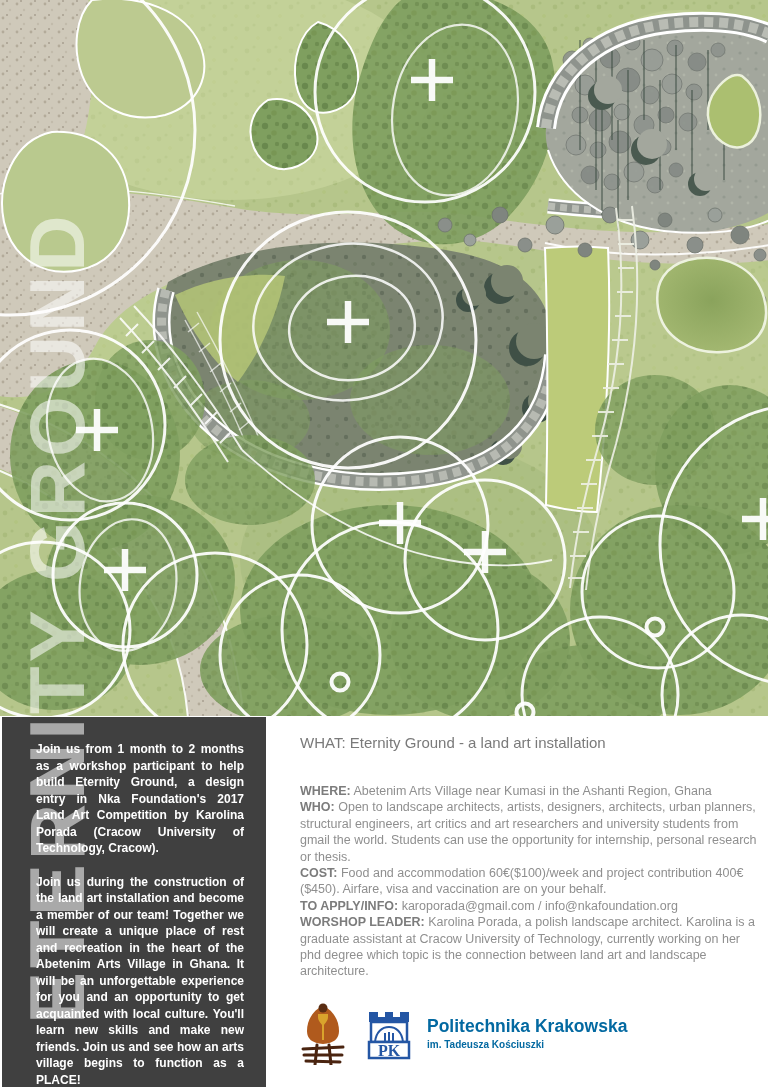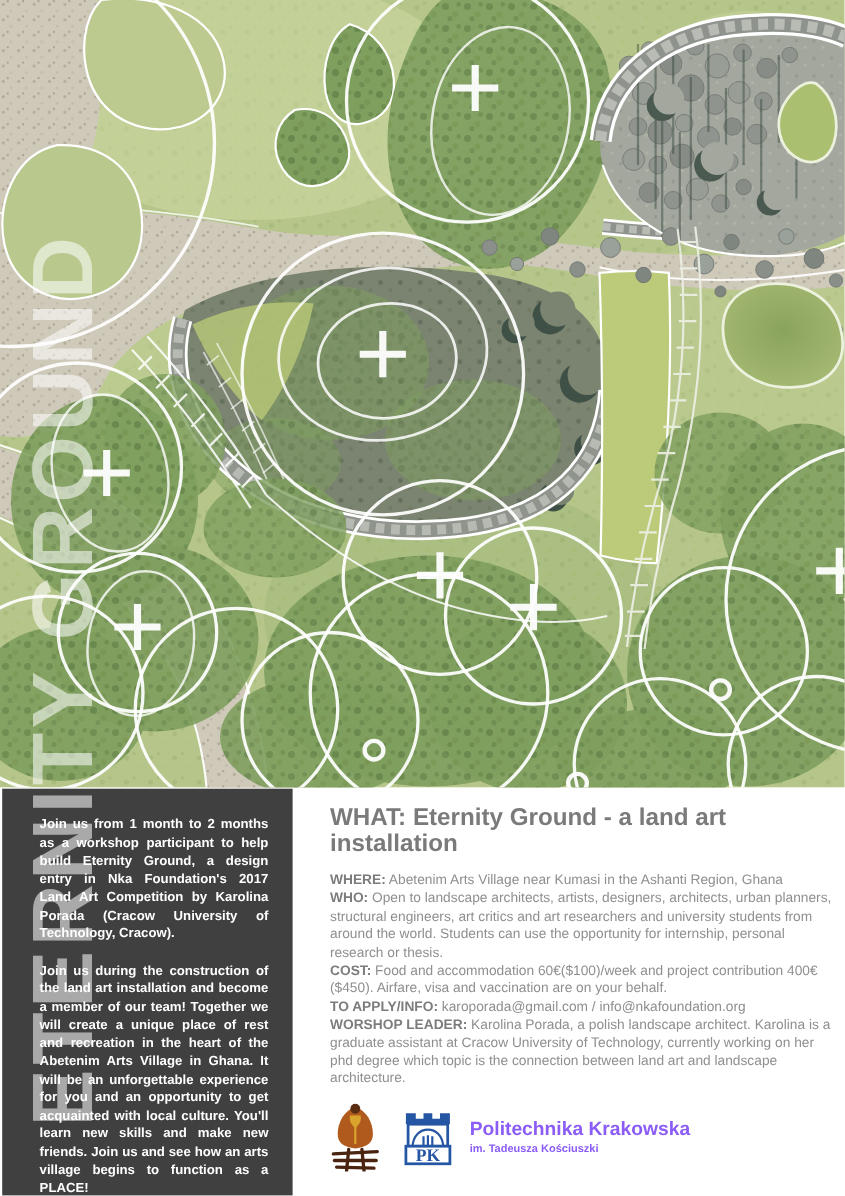--- a/index.html
+++ b/index.html
@@ -10,28 +10,28 @@
     position:absolute;left:18px;top:24px;height:1000px;z-index:2;
     writing-mode:vertical-rl;transform:rotate(180deg);
     font-size:78px;font-weight:bold;line-height:1;letter-spacing:4px;
     color:rgba(255,255,255,0.55);white-space:nowrap;pointer-events:none;
   }
   .panel{position:absolute;left:2px;top:717px;width:264px;height:370px;
          background:#404040;box-sizing:border-box;padding:24px 22px 0 34px;}
   .panel p{position:relative;z-index:3;margin:0 0 17px 0;color:#ffffff;
            font-size:12px;line-height:16.5px;font-weight:bold;text-align:justify;}
   .info{position:absolute;left:300px;top:731px;width:458px;}
-  .info .heading{color:#7a7a7a;font-weight:bold;font-size:22px;line-height:24px;}
-  .info .body{margin-top:13px;}
+  .info .heading{color:#7a7a7a;font-weight:normal;font-size:15px;line-height:24px;}
+  .info .body{margin-top:28px;}
   .info .body p{margin:0;color:#8f8f8f;font-size:12.5px;line-height:16.4px;}
   .info .body .lbl{font-weight:bold;color:#7c7c7c;}
   .logos{position:absolute;left:299px;top:1003px;display:flex;align-items:center;}
   .logos .nka{margin-right:16px;}
   .logos .pk-emblem{margin-right:12px;}
-  .pk-text{color:#8b5cf6;font-weight:bold;}
+  .pk-text{color:#0369a1;font-weight:bold;}
   .pk-text .l1{font-size:17.5px;line-height:20px;}
   .pk-text .l2{font-size:10px;line-height:17px;}
 </style>
 </head>
 <body>
 
 <div class="poster">
 
   <div class="map-area">
     <svg id="plan" width="768" height="716" viewBox="0 0 768 716">
@@ -293,21 +293,21 @@
     <p>Join us from 1 month to 2 months as a workshop participant to help build Eternity Ground, a design entry in Nka Foundation's 2017 Land Art Competition by Karolina Porada (Cracow University of Technology, Cracow).</p>
     <p>Join us during the construction of the land art installation and become a member of our team! Together we will create a unique place of rest and recreation in the heart of the Abetenim Arts Village in Ghana. It will be an unforgettable experience for you and an opportunity to get acquainted with local culture. You'll learn new skills and make new friends. Join us and see how an arts village begins to function as a PLACE!</p>
   </aside>
 
   <section class="info">
     <div class="heading">
       <div>WHAT: Eternity Ground - a land art installation</div>
     </div>
     <div class="body">
       <p><span class="lbl">WHERE:</span> <span>Abetenim Arts Village near Kumasi in the Ashanti Region, Ghana</span></p>
-      <p><span class="lbl">WHO:</span> <span>Open to landscape architects, artists, designers, architects, urban planners, structural engineers, art critics and art researchers and university students from around the world. Students can use the opportunity for internship, personal research or thesis.</span></p>
+      <p><span class="lbl">WHO:</span> <span>Open to landscape architects, artists, designers, architects, urban planners, structural engineers, art critics and art researchers and university students from gmail the world. Students can use the opportunity for internship, personal research or thesis.</span></p>
       <p><span class="lbl">COST:</span> <span>Food and accommodation 60€($100)/week and project contribution 400€ ($450). Airfare, visa and vaccination are on your behalf.</span></p>
       <p><span class="lbl">TO APPLY/INFO:</span> <span>karoporada@gmail.com / info@nkafoundation.org</span></p>
       <p><span class="lbl">WORSHOP LEADER:</span> <span>Karolina Porada, a polish landscape architect. Karolina is a graduate assistant at Cracow University of Technology, currently working on her phd degree which topic is the connection between land art and landscape architecture.</span></p>
     </div>
   </section>
 
   <div class="logos">
     <svg class="nka" width="48" height="62" viewBox="0 0 48 62">
       <path d="M24,3 C14,7 8,17 8,28 C8,36 13,40 24,41 C35,40 40,36 40,28 C40,17 34,7 24,3 Z" fill="#b05a1d"></path>
       <circle cx="24" cy="5" r="4.5" fill="#5a2d12"></circle>

